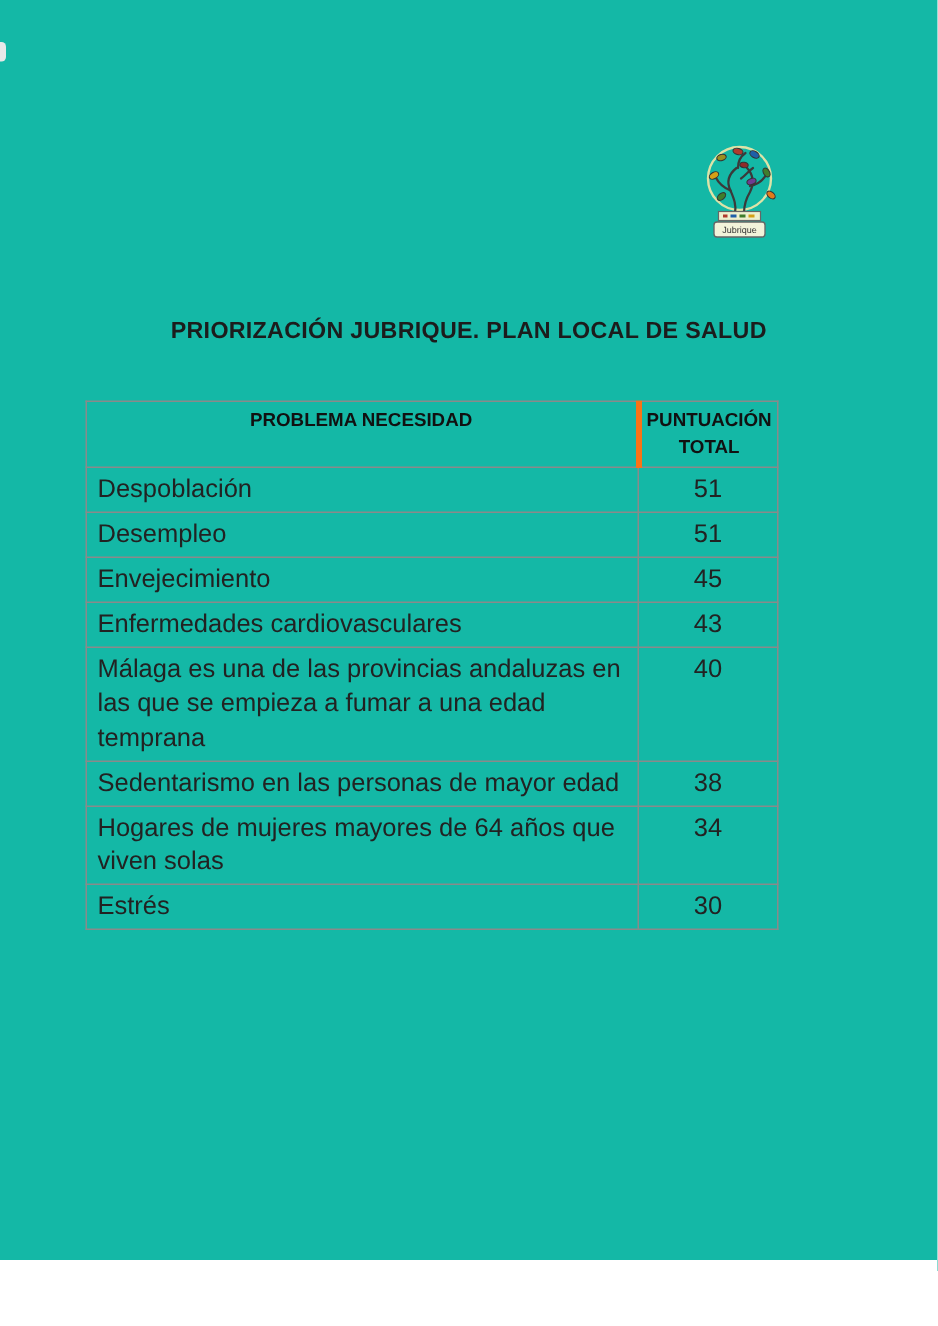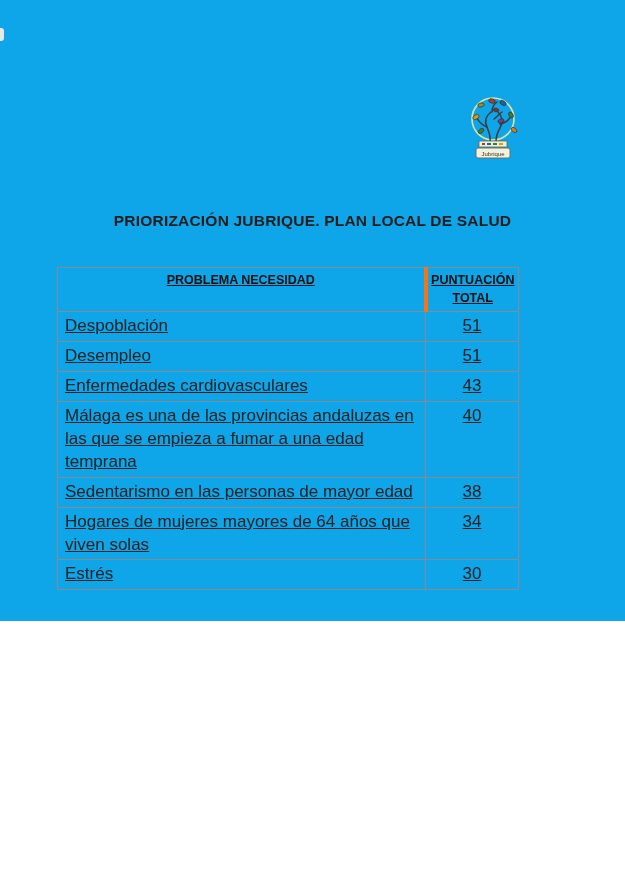--- a/index.html
+++ b/index.html
@@ -1,20 +1,20 @@
 <!DOCTYPE html>
 <html><head>
 <meta charset="utf-8">
 <style>
   html, body { margin: 0; padding: 0; background: #ffffff; }
   .page {
     position: relative;
     width: 625px;
-    height: 621px;
-    background: #0ea5e9;
+    height: 840px;
+    background: #14b8a6;
     font-family: "Liberation Sans", sans-serif;
     overflow: hidden;
     margin: 0 auto;
   }
   .edge-mark {
     position: absolute;
     left: 0; top: 28px;
     width: 4px; height: 13px;
     background: #e8e8e8;
     border-radius: 0 3px 3px 0;
@@ -41,21 +41,20 @@
     width: 461px;
     border-collapse: collapse;
     table-layout: fixed;
     border: 1.5px solid #4c4c4c;
   }
   .prior-table col.c1 { width: 368px; }
   .prior-table col.c2 { width: 93px; }
   .prior-table th, .prior-table td {
     border: 1px solid #8a8a8a;
     vertical-align: top;
-    text-decoration: underline;
   }
   .prior-table th {
     font-size: 12.5px;
     font-weight: 700;
     color: #111111;
     text-align: center;
     padding: 4px 3px;
     line-height: 1.4;
   }
   .prior-table td {
@@ -140,20 +139,24 @@
     <tbody>
       <tr>
         <td>Despoblación</td>
         <td class="score">51</td>
       </tr>
       <tr>
         <td>Desempleo</td>
         <td class="score">51</td>
       </tr>
       <tr>
+        <td>Envejecimiento</td>
+        <td class="score">45</td>
+      </tr>
+      <tr>
         <td>Enfermedades cardiovasculares</td>
         <td class="score">43</td>
       </tr>
       <tr>
         <td>Málaga es una de las provincias andaluzas en las que se empieza a fumar a una edad temprana</td>
         <td class="score">40</td>
       </tr>
       <tr>
         <td>Sedentarismo en las personas de mayor edad</td>
         <td class="score">38</td>

